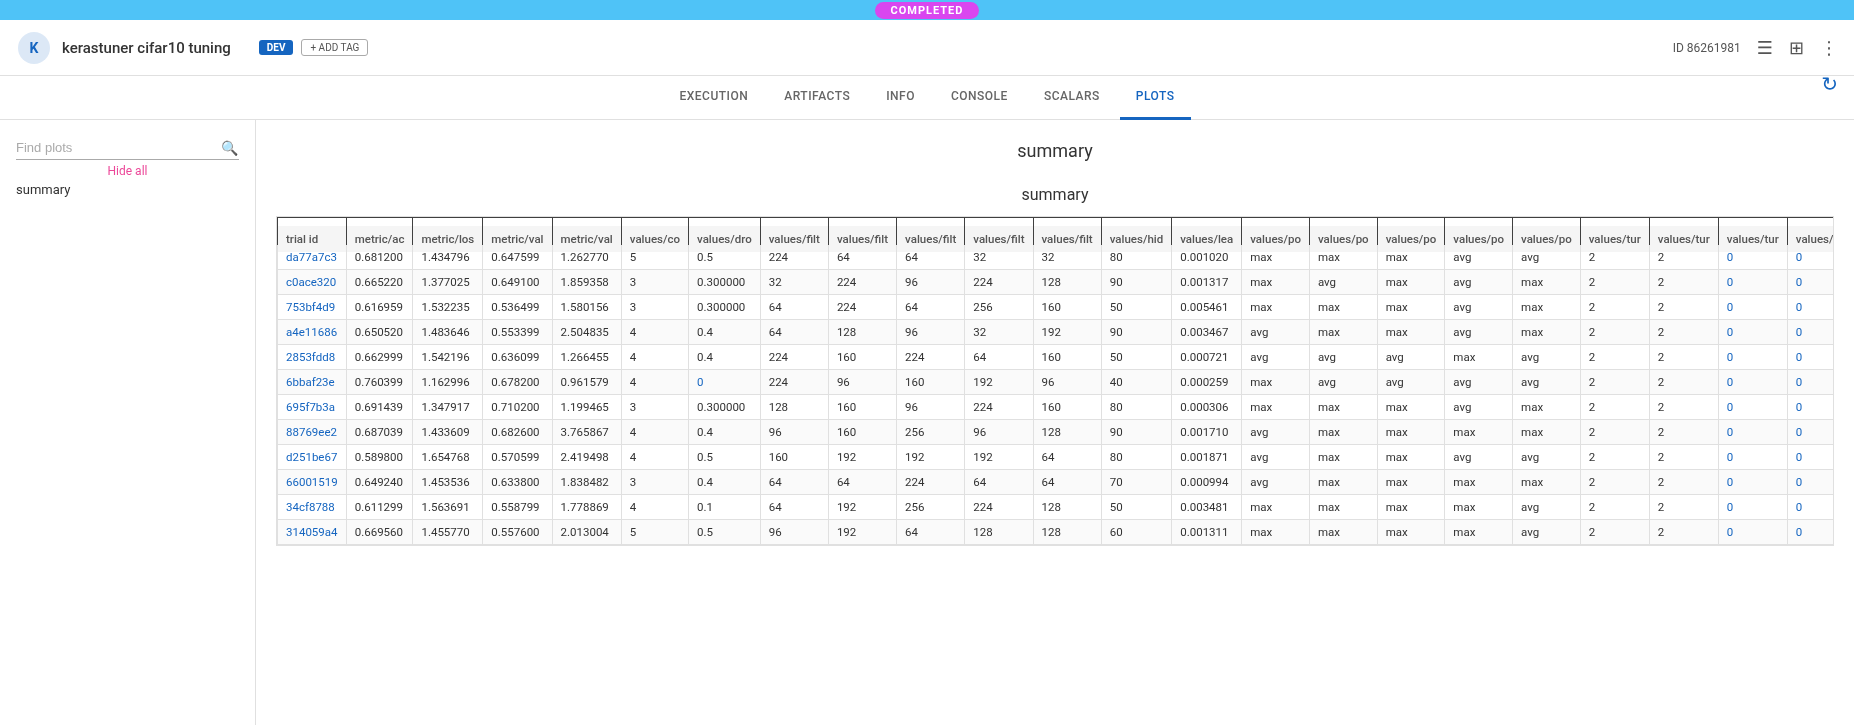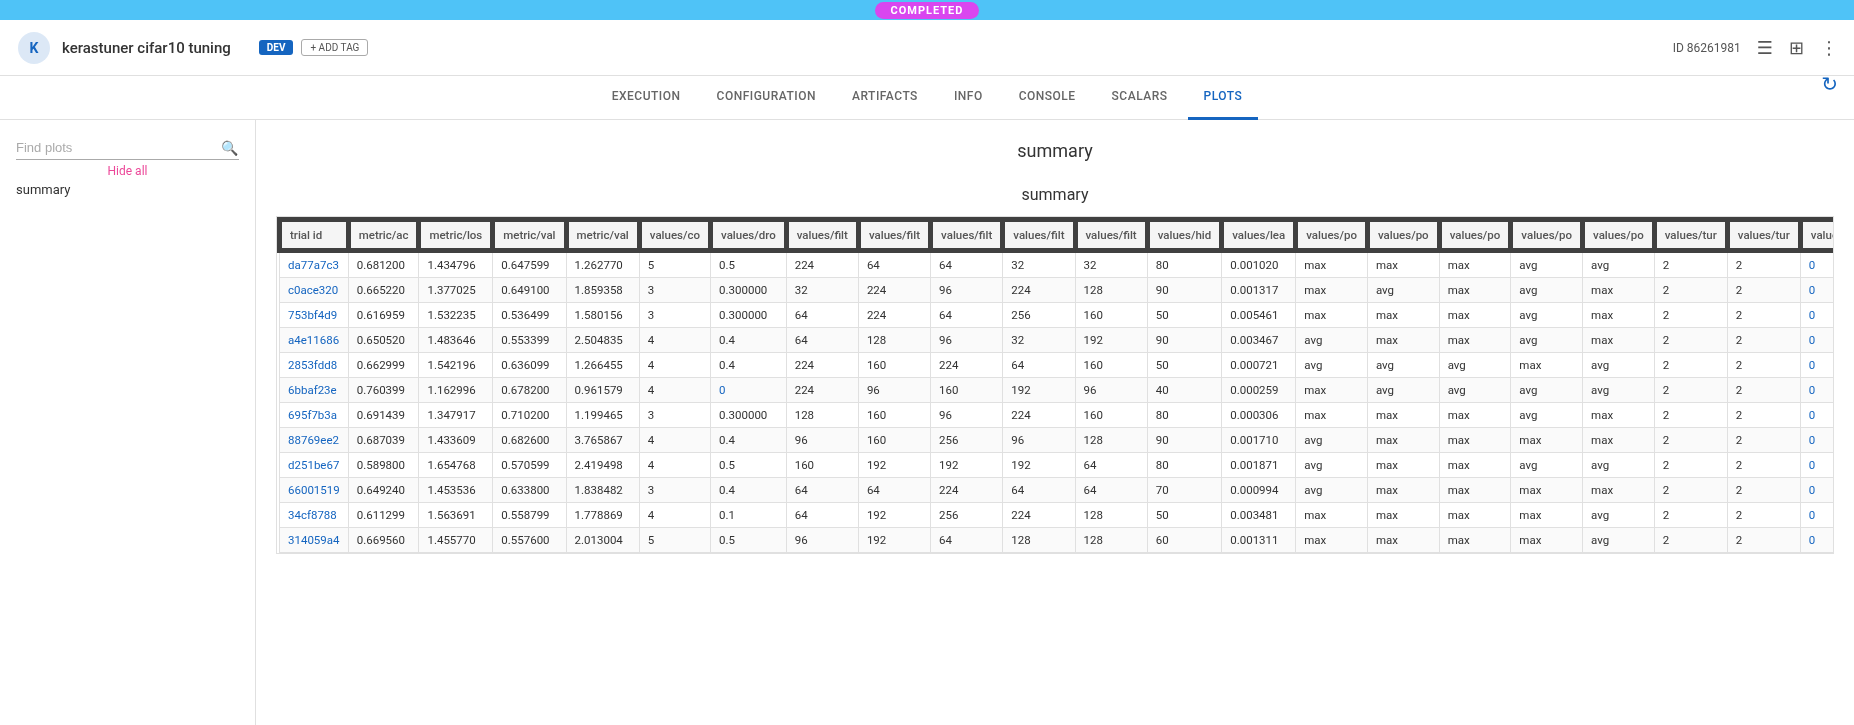--- a/index.html
+++ b/index.html
@@ -73,23 +73,23 @@
 
     
     .content-area { flex: 1; overflow: auto; padding: 20px; }
     .section-title { text-align: center; font-size: 18px; font-weight: 400; color: #333; margin-bottom: 24px; }
     .table-section-title { text-align: center; font-size: 16px; font-weight: 400; color: #333; margin-bottom: 12px; }
 
     
     .table-wrapper { overflow-x: auto; border: 1px solid #e0e0e0; }
     table { border-collapse: collapse; font-size: 11.5px; white-space: nowrap; }
     th {
-      background: #f5f5f5; border: 5px solid #404040;
+      background: #f5f5f5; border: 1px solid #404040;
       padding: 6px 8px; font-weight: 500; color: #555;
-      text-align: left; position: sticky; top: 0; z-index: 1;
+      text-align: left; position: sticky; top: 8px; z-index: 1;
     }
     td {
       border: 1px solid #e0e0e0; padding: 5px 8px; color: #333;
     }
     tr:nth-child(even) td { background: #fafafa; }
     .td-link { color: #1565c0; cursor: pointer; }
 
     
     .refresh-btn {
       position: fixed; right: 16px; top: 72px;
@@ -120,21 +120,20 @@
   <div class="header-right">
     <span class="header-id">ID  86261981</span>
     <span class="header-icon">☰</span>
     <span class="header-icon">⊞</span>
     <span class="header-icon">⋮</span>
   </div>
 </div>
 
 <nav class="nav-tabs">
   <div class="nav-tab">EXECUTION</div>
-  <div class="nav-tab">CONFIGURATION</div>
   <div class="nav-tab">ARTIFACTS</div>
   <div class="nav-tab">INFO</div>
   <div class="nav-tab">CONSOLE</div>
   <div class="nav-tab">SCALARS</div>
   <div class="nav-tab active">PLOTS</div>
 </nav>
 
 <div class="refresh-btn">↻</div>
 
 <div class="main-layout">

